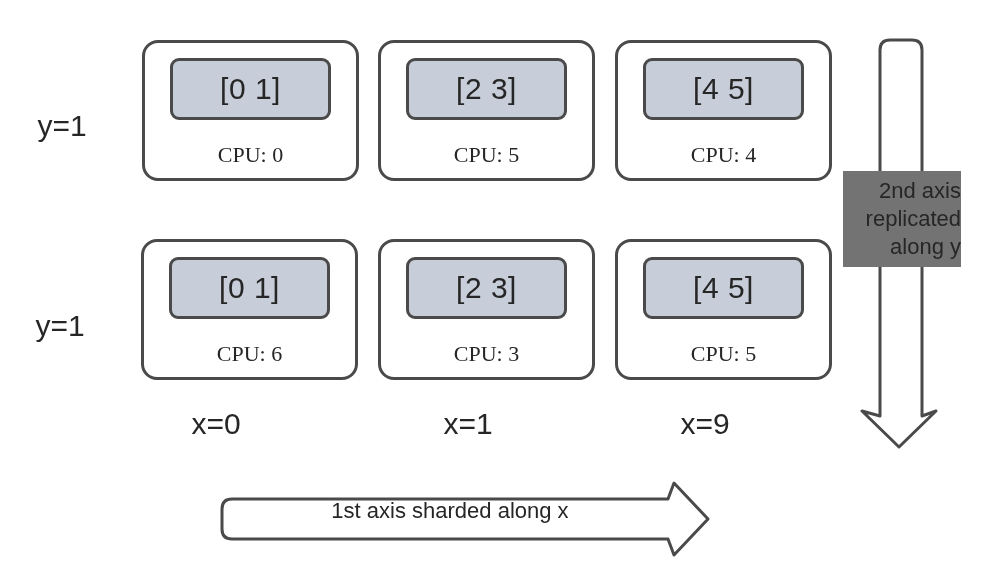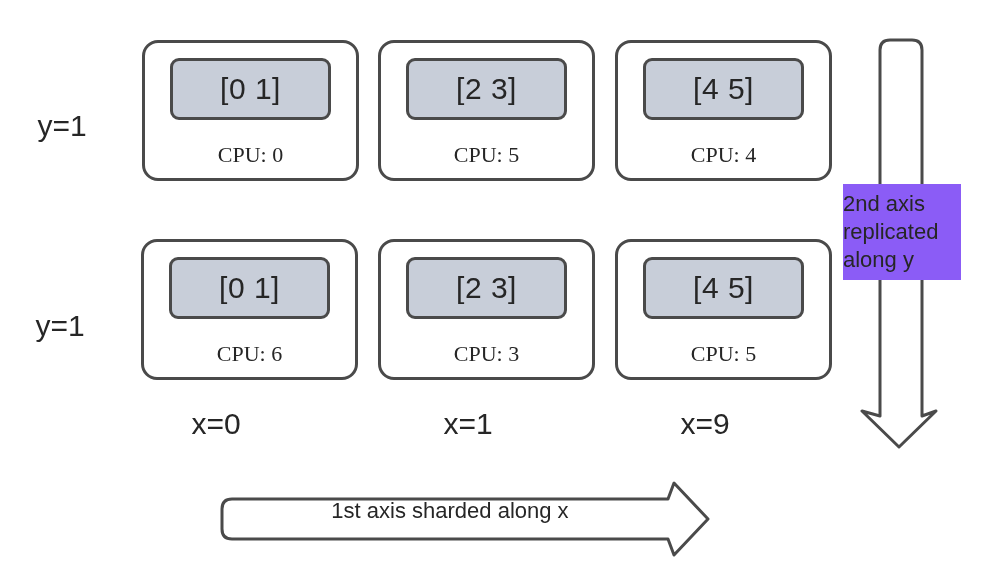--- a/index.html
+++ b/index.html
@@ -66,25 +66,25 @@
   .arrow-svg { position: absolute; overflow: visible; }
   .arrow-shape {
     fill: #ffffff;
     stroke: var(--stroke, #4a4a4a);
     stroke-width: 3;
     stroke-linejoin: round;
   }
   .v-arrow-label {
     position: absolute;
     left: 843px;
-    top: 184px;
+    top: 171px;
     width: 118px;
-    background: #8b5cf6;
+    background: #737373;
     padding: 6px 0;
-    text-align: left;
+    text-align: right;
     font-size: 22px;
     line-height: 28px;
   }
   .h-arrow-label {
     position: absolute;
     left: 240px;
     top: 499px;
     width: 420px;
     height: 24px;
     display: flex;

